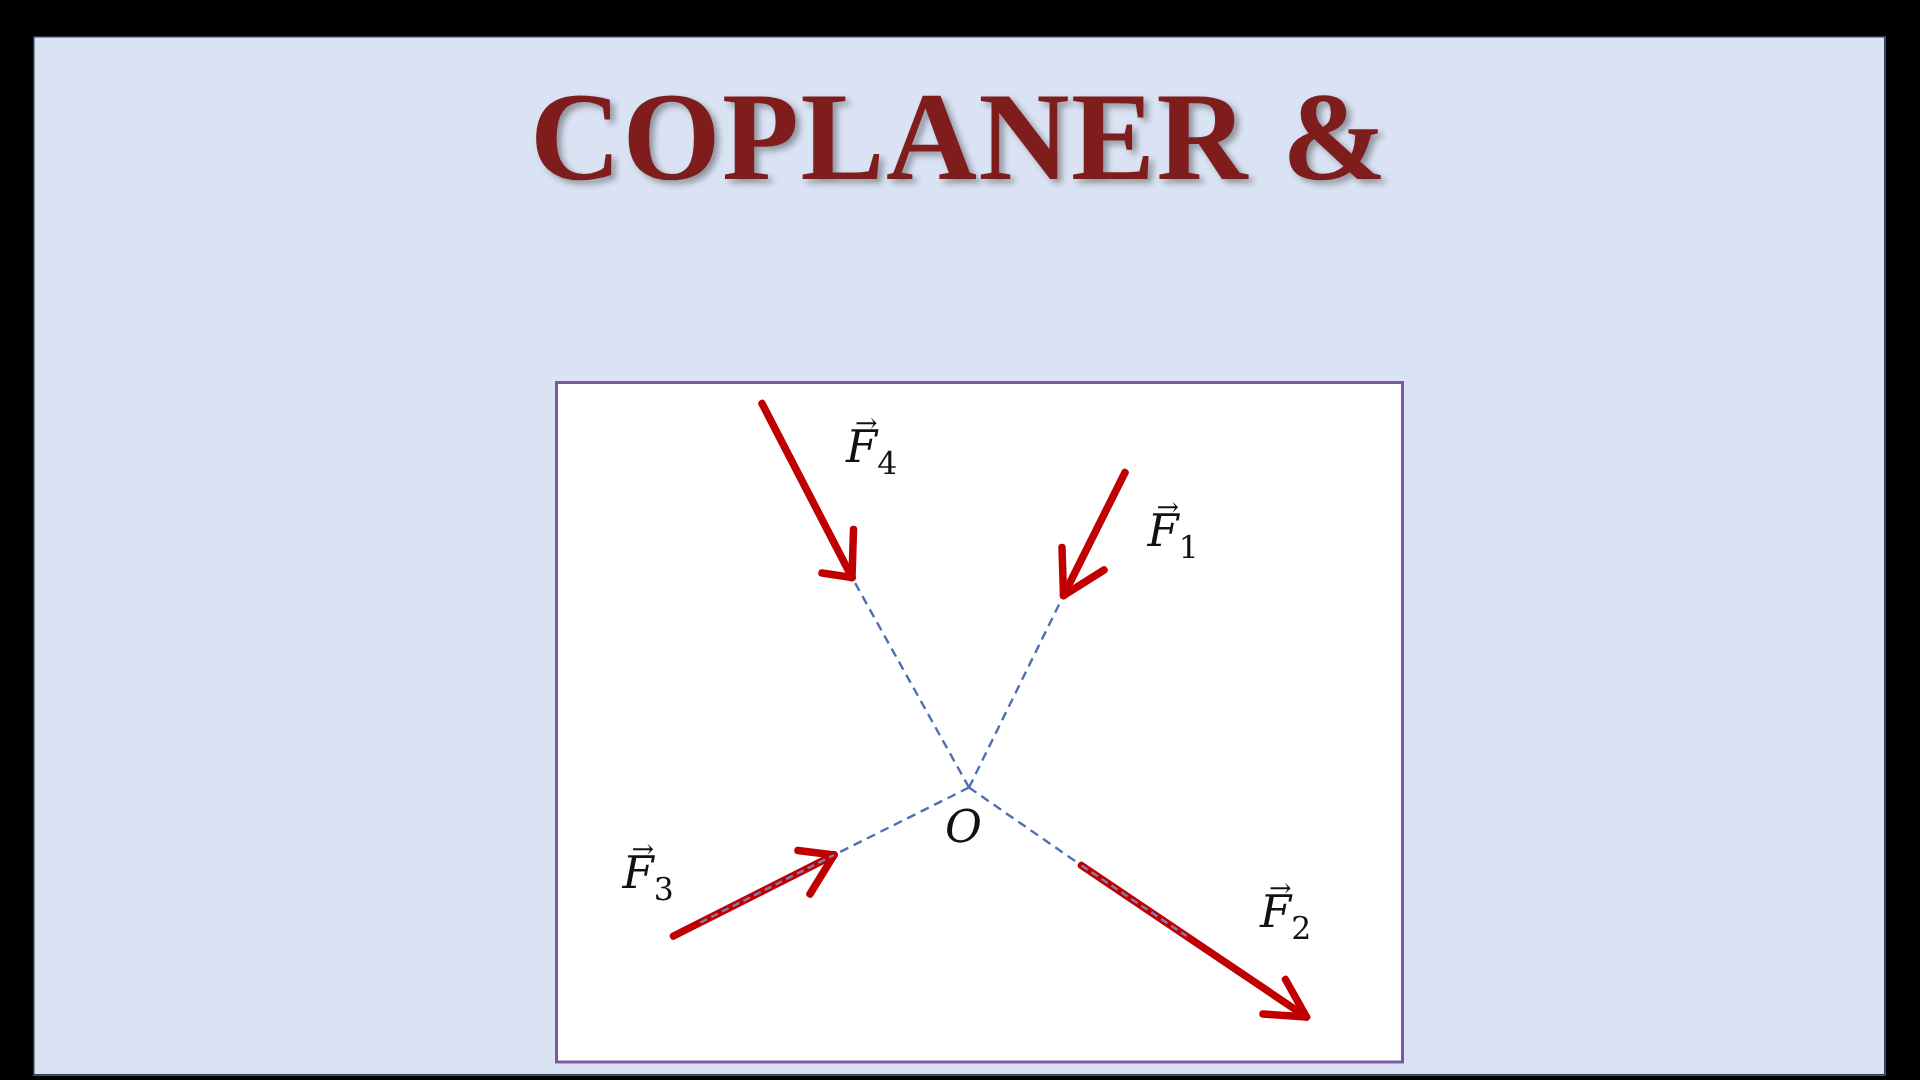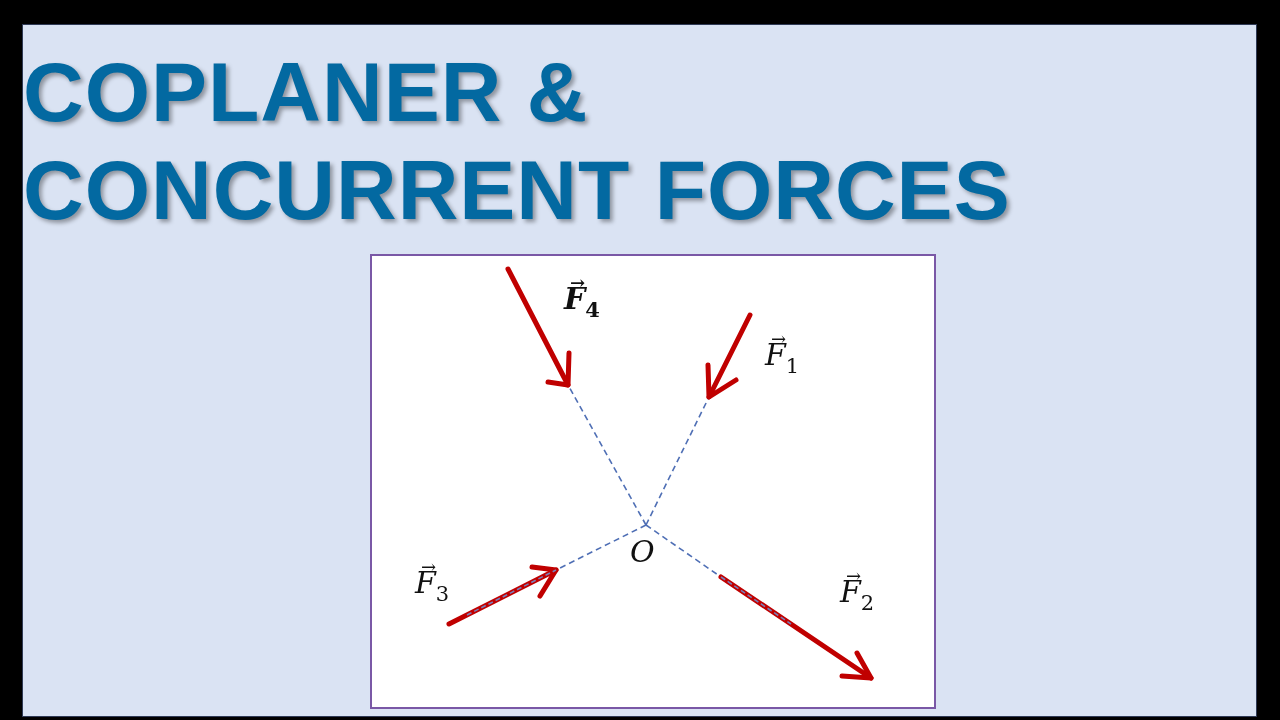--- a/index.html
+++ b/index.html
@@ -7,24 +7,24 @@
       width: 1280px; height: 720px; background: #000000;
       position: relative; overflow: hidden;
       font-family: "Liberation Serif", serif;
     }
     .slide {
       position: absolute; left: 22px; top: 24px; width: 1235px; height: 693px;
       background: #dae3f3; border: 1px solid #2f3a55; box-sizing: border-box;
     }
     .title {
       position: absolute; left: 0; top: 18px; width: 100%;
-      font-weight: bold; font-size: 84px; line-height: 98px;
-      color: #0369a1; letter-spacing: 1px;
+      text-align: center; font-weight: bold; font-size: 84px; line-height: 98px;
+      color: #7f1d1d; letter-spacing: 1px;
       text-shadow: 3px 3px 4px rgba(0,0,0,0.35);
-      font-family: Liberation Sans, sans-serif;
+      font-family: Liberation Serif, serif;
     }
     .diagram {
       position: absolute; left: 347px; top: 229px; width: 566px; height: 455px;
       background: #ffffff; border: 2px solid #7a58a6; box-sizing: border-box;
     }
     .diagram svg { position: absolute; left: 0; top: 0; }
     .label {
       position: absolute; font-style: italic; font-size: 30px; color: #111;
       font-family: "DejaVu Serif", serif; line-height: 30px;
     }
@@ -33,21 +33,20 @@
     .vec::before {
       content: "\2192"; position: absolute; left: 6px; top: -16px; font-size: 18px; font-style: normal;
     }
   </style>
 </head>
 <body>
 
 <div class="slide">
   <div class="title">
     <div>COPLANER &amp;</div>
-    <div>CONCURRENT FORCES</div>
   </div>
 
   <div class="diagram">
     <svg width="562" height="451" viewBox="0 0 562 451">
 
       <g stroke="#4f6fb5" stroke-width="1.6" stroke-dasharray="6,4" fill="none">
         <line x1="274" y1="269" x2="196" y2="129"></line>
         <line x1="274" y1="269" x2="337" y2="141"></line>
         <line x1="274" y1="269" x2="184" y2="314"></line>
         <line x1="274" y1="269" x2="349" y2="321"></line>
@@ -75,26 +74,26 @@
         </g>
       </g>
       <g stroke="#7a7fb8" stroke-width="1.6" stroke-dasharray="5,3" fill="none">
         <line x1="95" y1="359" x2="184" y2="314"></line>
         <line x1="349" y1="321" x2="419" y2="368"></line>
       </g>
     </svg>
 
     <div class="label" style="left:258px; top:281px;">O</div>
 
-    <div class="label" style="left:192px; top:28px;font-weight:bold;">
+    <div class="label" style="left:192px; top:28px;">
       <span class="vec">F</span><sub>4</sub>
     </div>
     <div class="label" style="left:393px; top:84px;">
       <span class="vec">F</span><sub>1</sub>
     </div>
     <div class="label" style="left:43px; top:312px;">
       <span class="vec">F</span><sub>3</sub>
     </div>
-    <div class="label" style="left:468px; top:321px;text-align:center;">
+    <div class="label" style="left:468px; top:338px;text-align:center;">
       <span class="vec">F</span><sub>2</sub>
     </div>
   </div>
 </div>
 
 </body></html>

